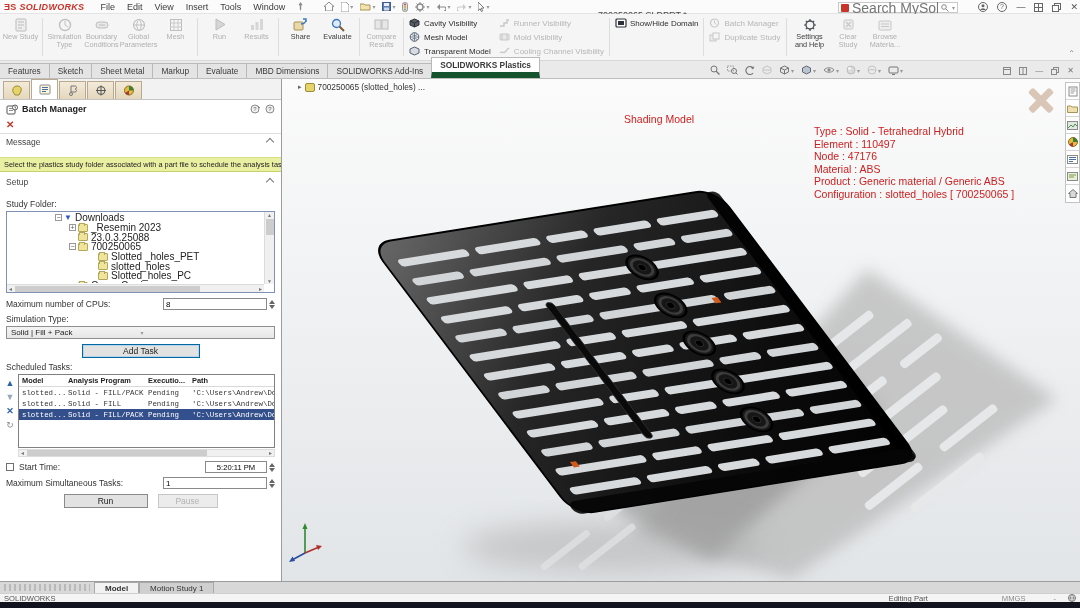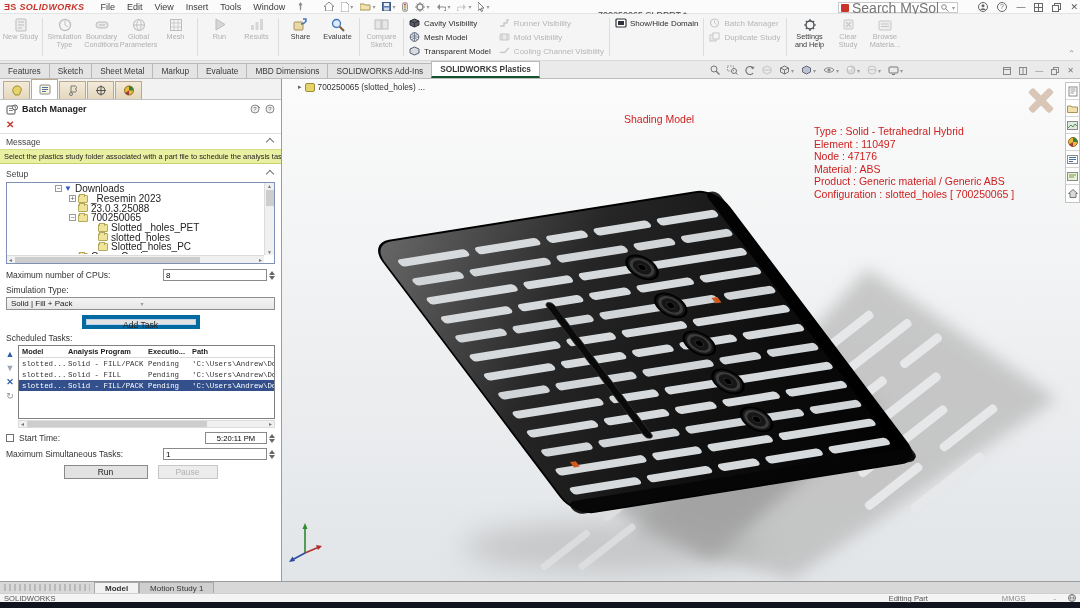--- a/index.html
+++ b/index.html
@@ -32,36 +32,36 @@
   .bicon { width:18px; height:15px; margin-bottom:1px; display:flex; align-items:center; justify-content:center; }
   .togglecol { display:flex; flex-direction:column; padding:3px 4px; gap:2px; }
   .toggle { display:flex; align-items:center; gap:4px; height:12px; font-size:8px; color:#2e2e2e; white-space:nowrap; cursor:pointer; }
   .toggle.dis { color:#b6b6b6; cursor:default; }
   .ticon { width:11px; height:10px; flex:0 0 auto; }
   .ribcollapse { position:absolute; right:5px; bottom:2px; color:#888; font-size:8px; }
 
   
   .tabrow { height:18px; background:#eaeaea; display:flex; align-items:flex-end; border-bottom:1px solid #bdbdbd; position:relative; }
   .cmtab { padding:2px 8px 2px; border:1px solid #b9b9b9; border-bottom:none; background:#e4e4e4; font-size:8.3px; color:#3a3a3a; margin-left:-1px; white-space:nowrap; cursor:pointer; }
-  .cmtab.active { background:#fff; font-weight:bold; border-bottom:2px solid #14532d; }
+  .cmtab.active { background:#fff; font-weight:bold; border-bottom:6px solid #14532d; }
   .hud { display:flex; align-items:center; gap:7px; margin-left:170px; margin-bottom:3px; }
   .hudicon { display:flex; align-items:center; gap:1px; }
   .docwin { margin-left:auto; margin-right:6px; margin-bottom:3px; display:flex; gap:8px; align-items:center; color:#777; font-size:8px; }
 
   
   .content { display:flex; height:502px; }
   .panel { width:282px; background:#fff; border-right:1px solid #9c9c9c; display:flex; flex-direction:column; font-size:8.5px; overflow:hidden; }
   .ptabs { display:flex; align-items:flex-end; height:21px; border-bottom:1px solid #c4c4c4; background:#f2f2f2; padding-left:3px; }
   .ptab { width:27px; height:18px; border:1px solid #b9a98f; border-bottom:none; background:linear-gradient(#f3ead8,#e4d7bd); display:flex; align-items:center; justify-content:center; margin-right:1px; cursor:pointer; }
   .ptab.active { background:#fff; height:20px; }
   .phead { display:flex; align-items:center; height:18px; padding:0 6px; gap:4px; }
   .phead .ptitle { font-weight:bold; color:#222; font-size:9px; flex:1; }
   .cancelrow { padding:1px 6px 3px; border-bottom:1px solid #e0e0e0; }
   .redx { color:#c0392b; font-weight:bold; font-size:10px; cursor:pointer; }
-  .secthead { display:flex; align-items:center; padding:3px 6px 2px; color:#444; }
+  .secthead { display:flex; align-items:center; padding:3px 6px 10px; color:#444; }
   .secthead span { flex:1; }
   .chev { width:6px; height:6px; border-left:1px solid #777; border-top:1px solid #777; transform:rotate(45deg); margin-right:2px; }
   .msg { margin:0 0 2px; background:#e9f0a2; border-top:1px solid #d6df86; border-bottom:1px solid #c9d16e; padding:2px 4px; font-size:7.4px; color:#222; white-space:nowrap; overflow:hidden; }
   .flabel { padding:2px 6px 1px; color:#333; }
   .treebox { margin:1px 6px 3px; border:1px solid #7f92b5; height:82px; position:relative; background:#fff; }
   .treerows { position:absolute; left:0; top:1px; right:11px; bottom:9px; overflow:hidden; }
   .trow { display:flex; align-items:center; height:9.7px; white-space:nowrap; cursor:pointer; }
   .expander { width:7px; height:7px; border:1px solid #999; background:#fff; font-size:7px; line-height:5px; text-align:center; color:#555; margin-right:2px; flex:0 0 auto; }
   .expander.none { visibility:hidden; }
   .ficon { width:10px; height:8px; background:#efe49a; border:1px solid #b3a75c; border-radius:1px; position:relative; margin-right:3px; flex:0 0 auto; }
@@ -76,21 +76,21 @@
   .inrow .lab { flex:1; }
   .ibox { width:104px; height:12px; border:1px solid #8a8a8a; background:#fff; font-size:8px; padding:0 2px; font-family:"Liberation Sans",sans-serif; }
   .spin { display:flex; flex-direction:column; justify-content:center; gap:1px; }
   .spin i { width:0; height:0; border-left:3px solid transparent; border-right:3px solid transparent; display:block; }
   .spin .u { border-bottom:4px solid #666; }
   .spin .d { border-top:4px solid #666; }
   .selectbox { margin:1px 6px 2px; height:13px; border:1px solid #8f8f8f; background:linear-gradient(#f4f4f4,#e6e6e6); display:flex; align-items:center; padding:0 4px; font-size:8px; color:#222; cursor:pointer; }
   .selectbox span { flex:1; }
   .btnrow { display:flex; justify-content:center; gap:10px; padding:3px 0 2px; }
   .pbtn { min-width:60px; height:14px; border:1px solid #8a8a8a; background:#e2e2e2; font-size:8.5px; color:#222; text-align:center; line-height:13px; cursor:pointer; }
-  .pbtn.focus { border:4px solid #0369a1; box-shadow:0 0 0 1px #b9d2ec inset; min-width:118px; }
+  .pbtn.focus { border:1px solid #0369a1; box-shadow:0 0 0 1px #b9d2ec inset; min-width:118px; }
   .pbtn.dis { color:#b2b2b2; background:#ececec; border-color:#c6c6c6; cursor:default; }
   .tasksarea { display:flex; padding:1px 6px 0 2px; }
   .taskicons { width:16px; display:flex; flex-direction:column; align-items:center; gap:4px; padding-top:4px; font-size:9px; }
   .ti-up { color:#2e62a8; } .ti-down { color:#9aa7b8; } .ti-x { color:#2e62a8; font-weight:bold; } .ti-re { color:#8a8a8a; }
   .ttable { flex:1; border:1px solid #808080; background:#fff; height:74px; overflow:hidden; font-size:7.4px; }
   .throw { display:flex; height:12px; align-items:center; border-bottom:1px solid #d9d9d9; font-weight:bold; color:#222; }
   .trowd { display:flex; height:11px; align-items:center; color:#333; cursor:pointer;font-family:Liberation Mono, monospace; }
   .trowd.sel { background:#34508c; color:#fff; }
   .tc { padding:0 3px; white-space:nowrap; overflow:hidden; flex:0 0 auto; }
   .c0{width:46px;} .c1{width:80px;} .c2{width:44px;} .c3{flex:1 1 auto; min-width:0;}
@@ -344,21 +344,21 @@
     </div>
     <div class="rsep"></div>
     <div class="rgroup">
       <div class="bigbtn dis">
         <span class="bicon">
             <svg width="15" height="13" viewBox="0 0 15 13">
               <rect x="1" y="2" width="6" height="9" fill="#e7e7e7" stroke="#bdbdbd"></rect>
               <rect x="8" y="2" width="6" height="9" fill="#e7e7e7" stroke="#bdbdbd"></rect>
             </svg>
           </span>
-        <span>Compare Sketch</span>
+        <span>Compare Results</span>
       </div>
     </div>
     <div class="rsep"></div>
     <div class="togglecol">
       <div class="toggle">
         <span class="ticon">
             <svg width="11" height="10" viewBox="0 0 11 10">
               <path d="M1 3 L5.5 1 L10 3 L10 7 L5.5 9 L1 7 Z" fill="#5a5f66" stroke="#2e3238"></path>
               <path d="M1 3 L5.5 5 L10 3 M5.5 5 V9" stroke="#2e3238" fill="none"></path>
             </svg>
@@ -641,20 +641,21 @@
       <div class="secthead">
         <span>Message</span>
         <i class="chev"></i>
       </div>
       <div class="msg">Select the plastics study folder associated with a part file to schedule the analysis task.</div>
 
       <div class="secthead">
         <span>Setup</span>
         <i class="chev"></i>
       </div>
+      <div class="flabel">Study Folder:</div>
 
       <div class="treebox">
         <div class="treerows">
           <div class="trow" style="padding-left:48px">
             <span class="expander">−</span>
             <span class="dlicon">▼</span>
             <span class="tlabel">Downloads</span>
           </div>
           <div class="trow" style="padding-left:62px">
             <span class="expander">+</span>

